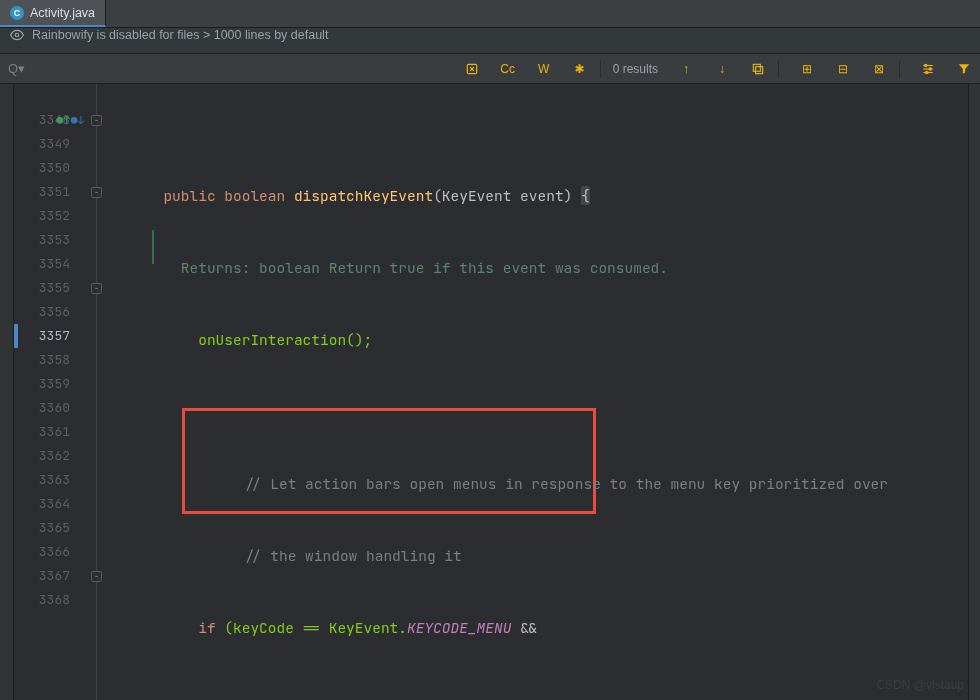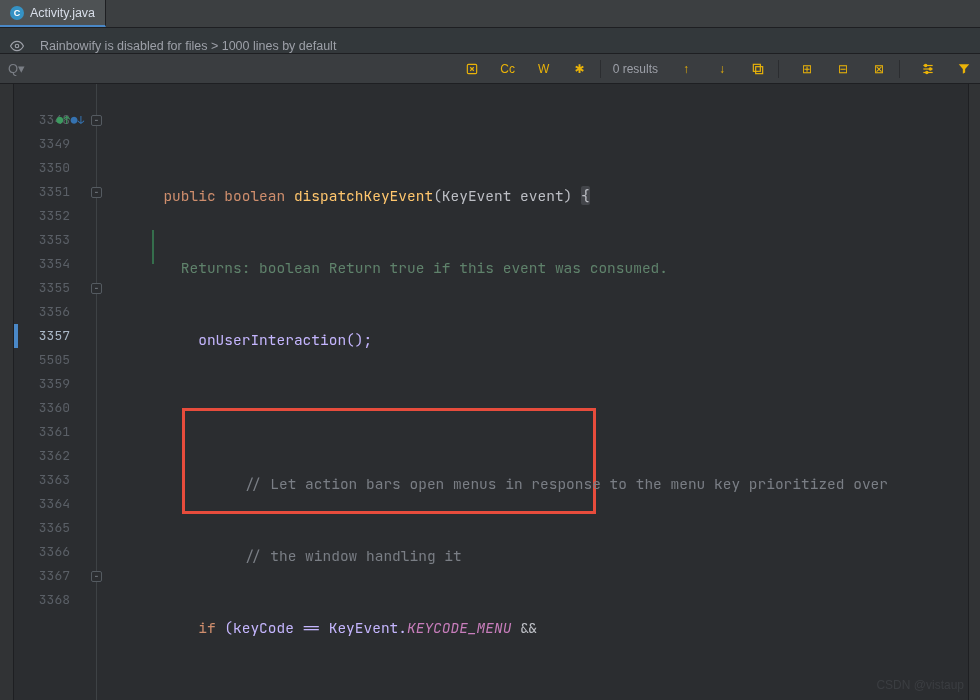--- a/index.html
+++ b/index.html
@@ -42,23 +42,23 @@
     color: #fff;
     font-size: 9px; font-weight: bold;
     display: flex; align-items: center; justify-content: center;
   }
   
   .banner {
     background: #33383b;
     border-bottom: 1px solid #1e1f22;
     height: 26px;
     display: flex;
-    align-items: flex-end;
+    align-items: flex-start;
     padding: 0 10px;
-    gap: 16px;
+    gap: 8px;
     color: #9da0a8;
     font-size: 12.5px;
   }
   .banner .eye-icon {
     width: 14px; height: 14px;
     display: flex; align-items: center; justify-content: center;
     color: #9da0a8;
   }
   
   .searchbar {
@@ -181,21 +181,21 @@
     height: 34px;
     background: #3c9a5f;
     opacity: 0.6;
   }
   .k   { color: #cf8e6d; }
   .fn  { color: #ffc66d; }
   .cmt { color: #7a7e85; margin-left: 46px; }
   .jdoc{ color: #5f826b; }
   .con { color: #c77dbb; font-style: italic; }
   .op  { color: #bcbec4; }
-  .var { color: #c4b5fd; }
+  .var { color: #84cc16; }
   .brace-hl { background: #43454a; border-radius: 2px; }
   .redbox {
     position: absolute;
     border: 3px solid #e74c3c;
     pointer-events: none;
   }
   
   .minimap {
     width: 12px;
     background: #313335;
@@ -291,21 +291,21 @@
     </div>
     <div class="gline">3349</div>
     <div class="gline">3350</div>
     <div class="gline">3351<span class="fold">−</span></div>
     <div class="gline">3352</div>
     <div class="gline">3353</div>
     <div class="gline">3354</div>
     <div class="gline">3355<span class="fold">−</span></div>
     <div class="gline">3356</div>
     <div class="gline current"><span class="ln-marker"></span>3357</div>
-    <div class="gline">5505</div>
+    <div class="gline">3358</div>
     <div class="gline">3359</div>
     <div class="gline">3360</div>
     <div class="gline">3361</div>
     <div class="gline">3362</div>
     <div class="gline">3363</div>
     <div class="gline">3364</div>
     <div class="gline">3365</div>
     <div class="gline">3366</div>
     <div class="gline">3367<span class="fold">−</span></div>
     <div class="gline">3368</div>

